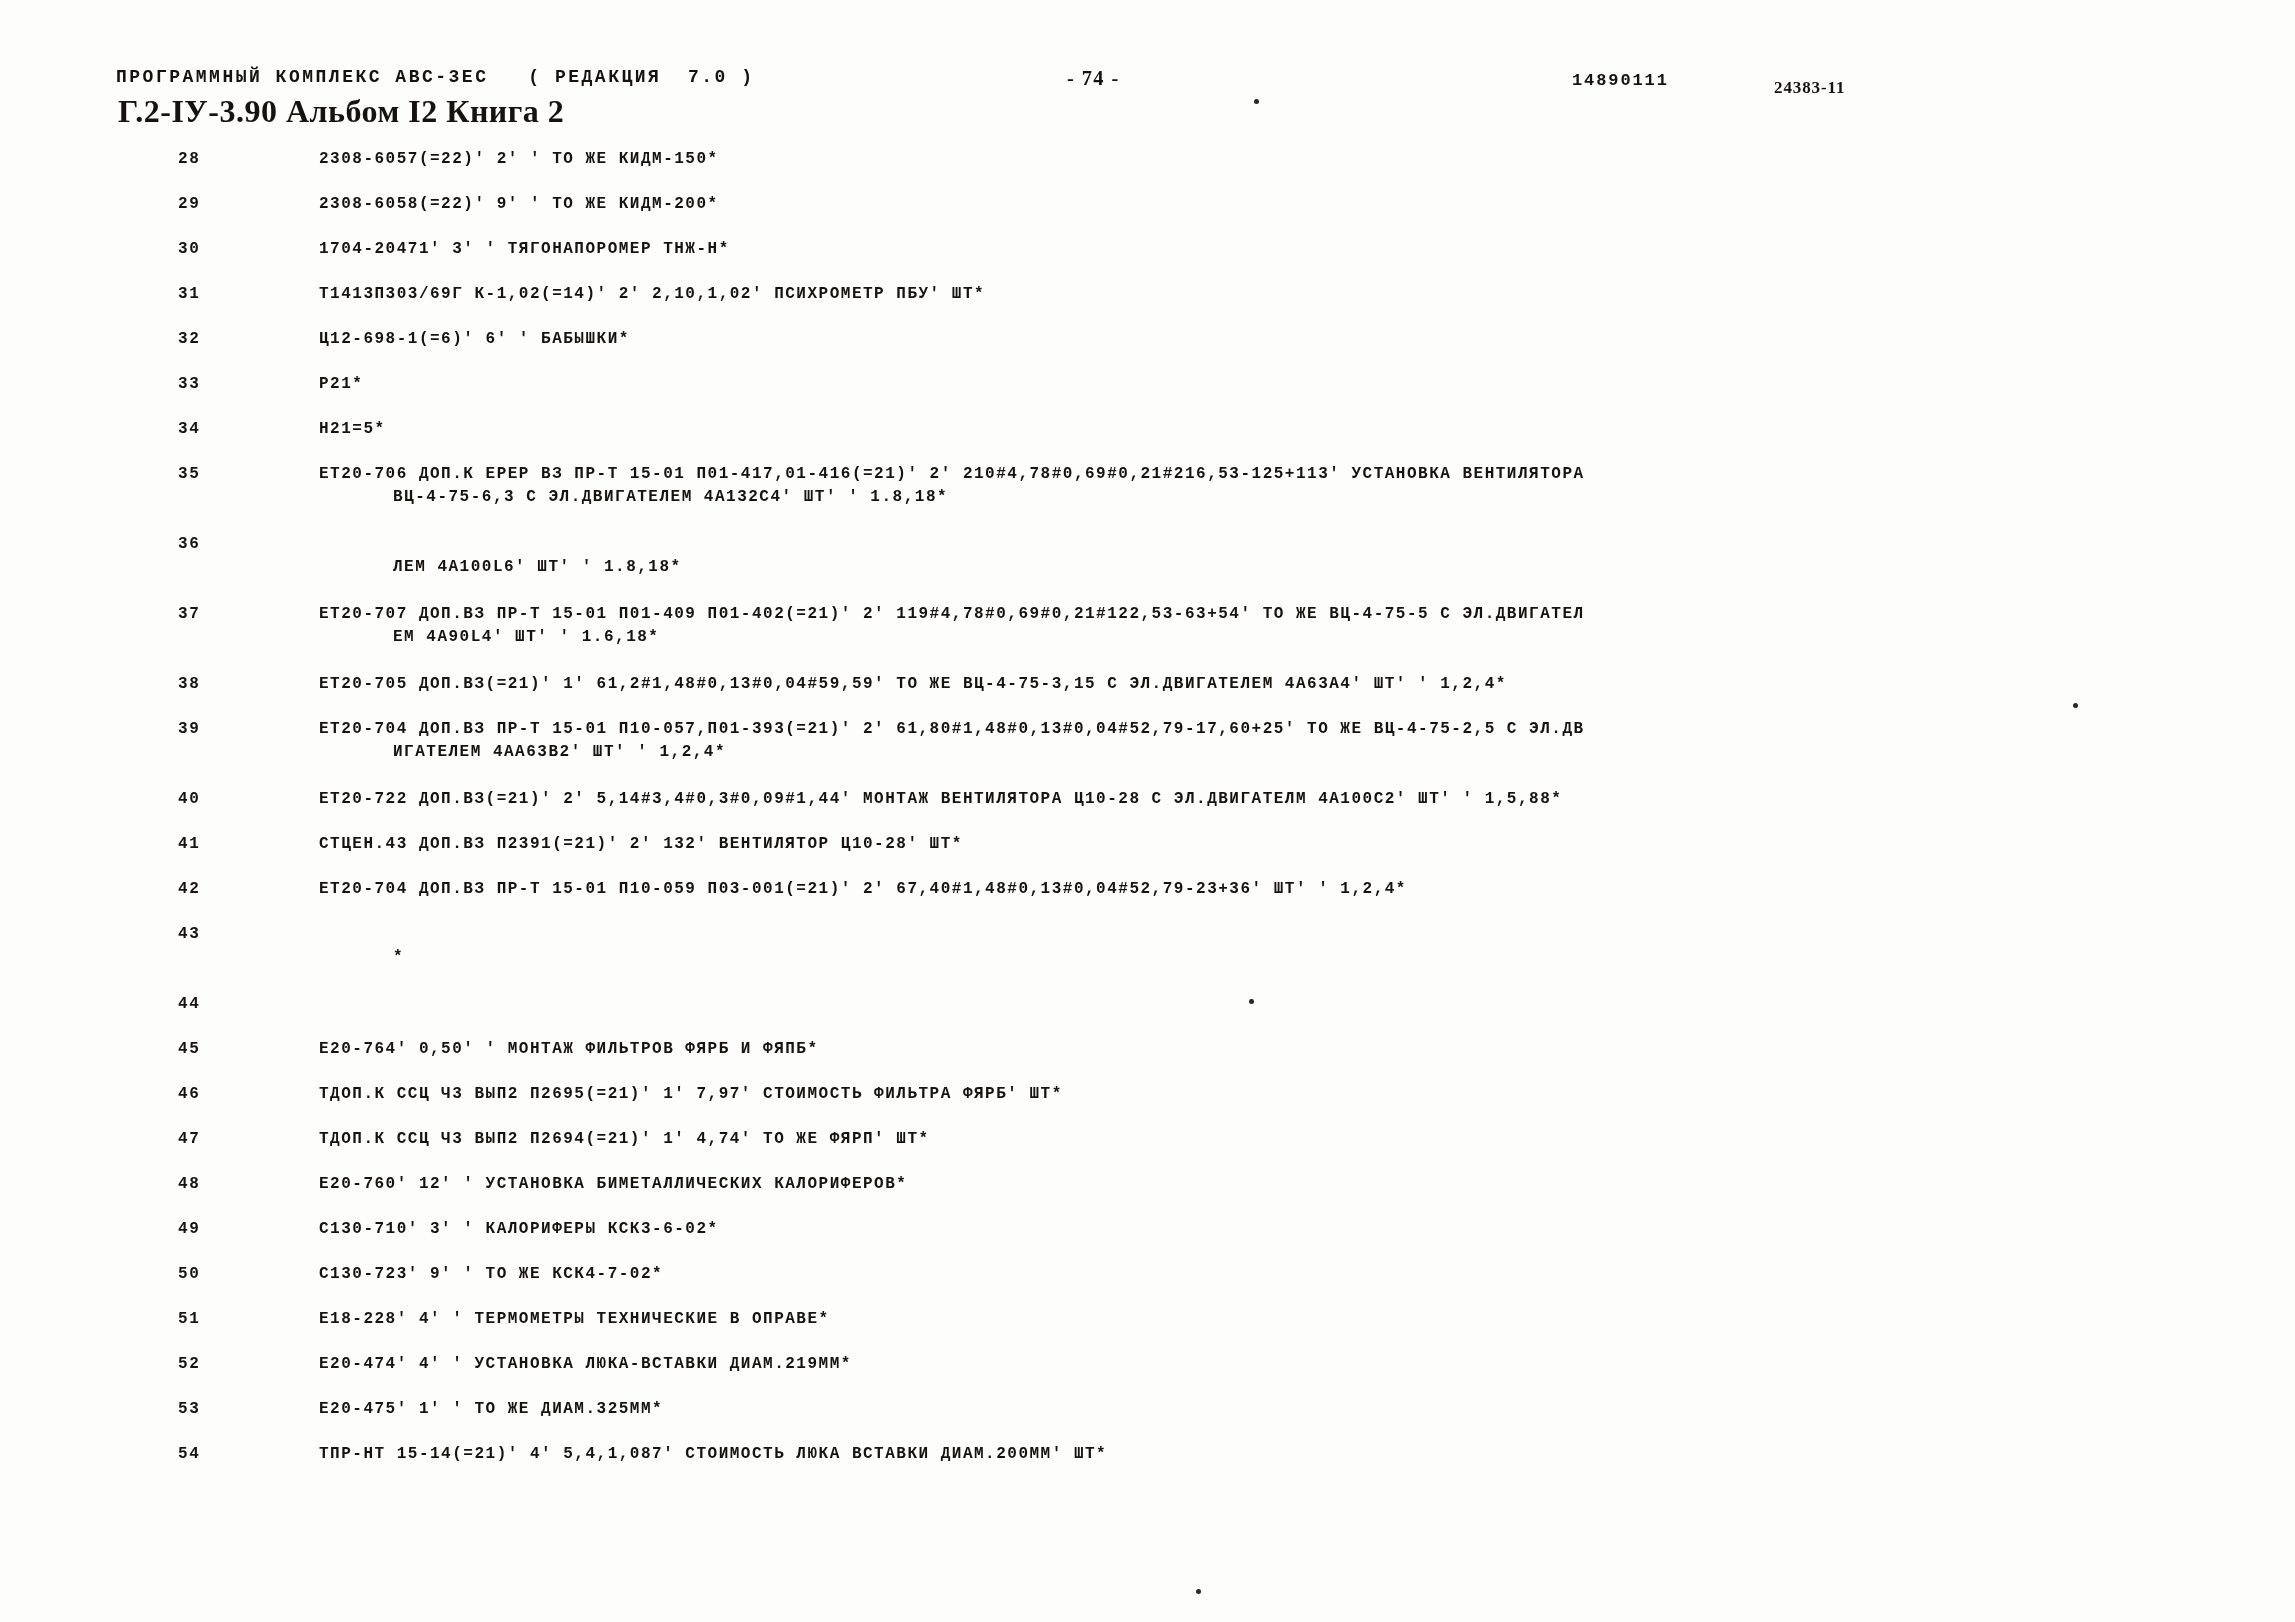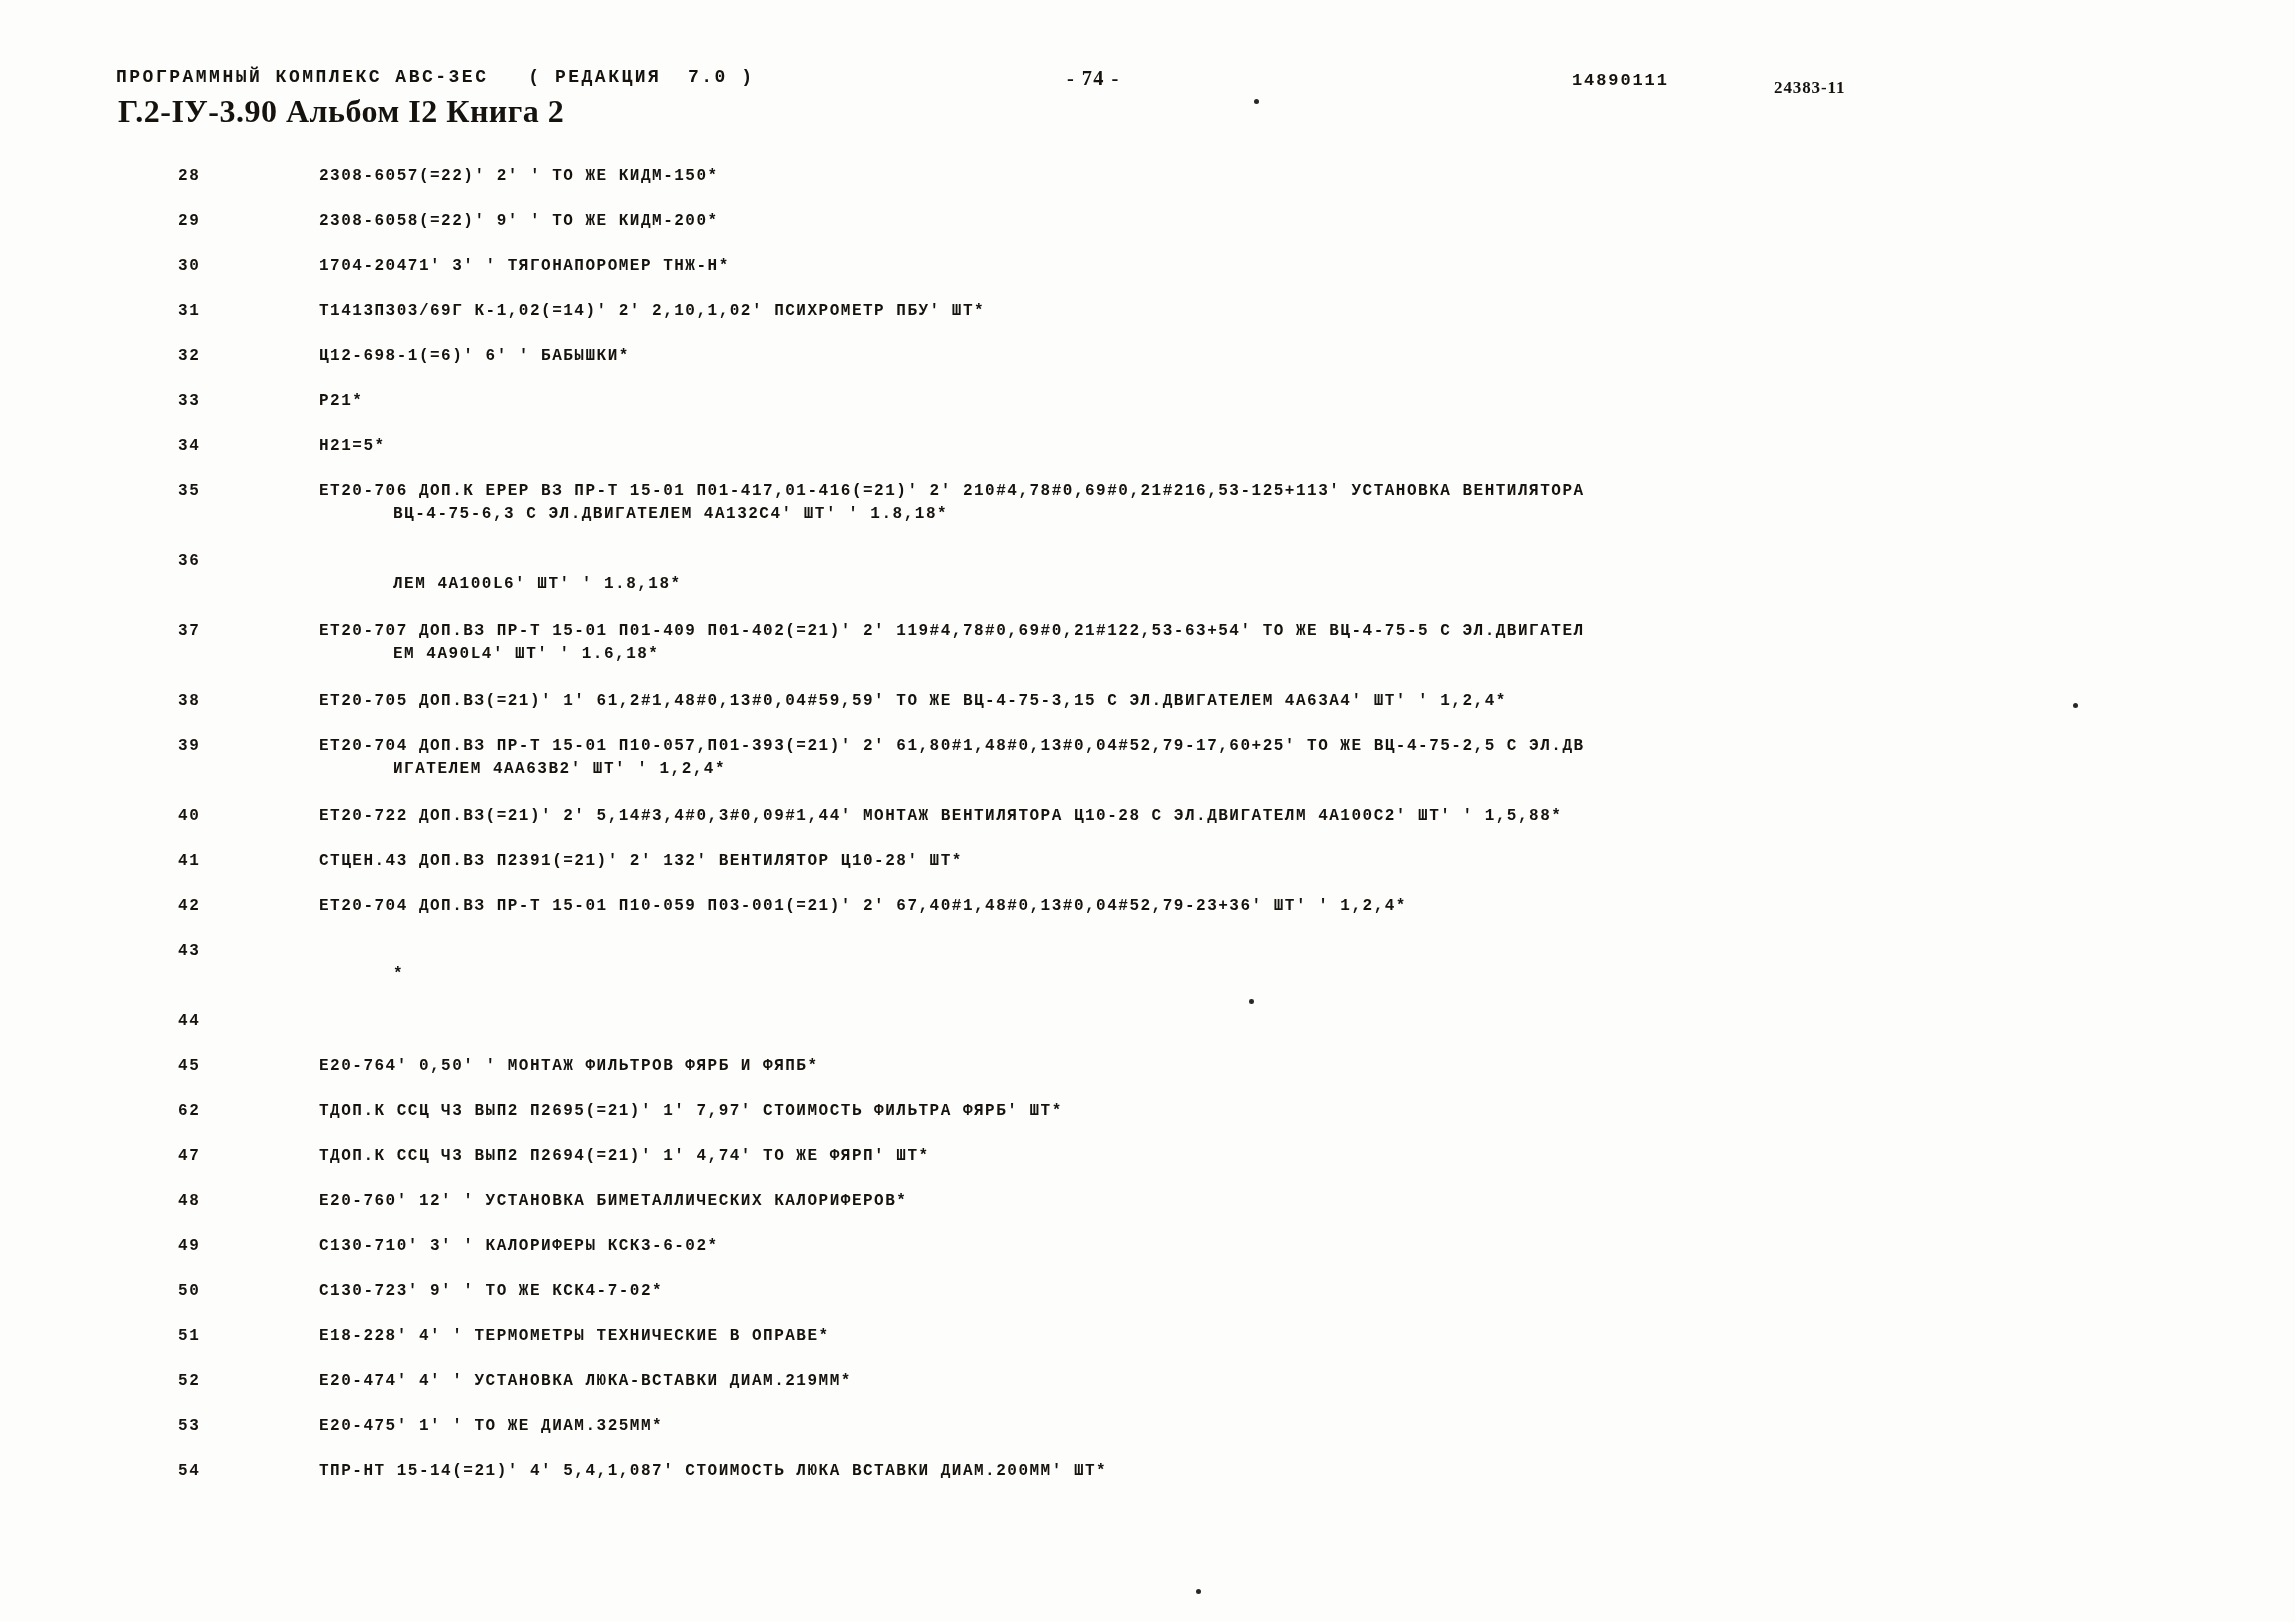--- a/index.html
+++ b/index.html
@@ -73,21 +73,21 @@
     top: 18.5px;
     font-size: 17px;
     font-family: "Liberation Serif", "DejaVu Serif", serif;
     font-weight: 700;
     letter-spacing: 0.9px;
     white-space: pre;
   }
   
   .listing {
     position: absolute;
-    top: 167px;
+    top: 150px;
     left: 0;
     right: 0;
   }
   .row {
     position: relative;
     min-height: 45px;
   }
   .row-num {
     position: absolute;
     left: 178px;
@@ -207,21 +207,21 @@
         <div class="row-cont">*</div>
       </div>
       <div class="row">
         <div class="row-num">44</div>
       </div>
       <div class="row">
         <div class="row-num">45</div>
         <div class="row-text">Е20-764' 0,50' ' МОНТАЖ ФИЛЬТРОВ ФЯРБ И ФЯПБ*</div>
       </div>
       <div class="row">
-        <div class="row-num">62</div>
+        <div class="row-num">46</div>
         <div class="row-text">ТДОП.К ССЦ Ч3 ВЫП2 П2695(=21)' 1' 7,97' СТОИМОСТЬ ФИЛЬТРА ФЯРБ' ШТ*</div>
       </div>
       <div class="row">
         <div class="row-num">47</div>
         <div class="row-text">ТДОП.К ССЦ Ч3 ВЫП2 П2694(=21)' 1' 4,74' ТО ЖЕ ФЯРП' ШТ*</div>
       </div>
       <div class="row">
         <div class="row-num">48</div>
         <div class="row-text">Е20-760' 12' ' УСТАНОВКА БИМЕТАЛЛИЧЕСКИХ КАЛОРИФЕРОВ*</div>
       </div>

